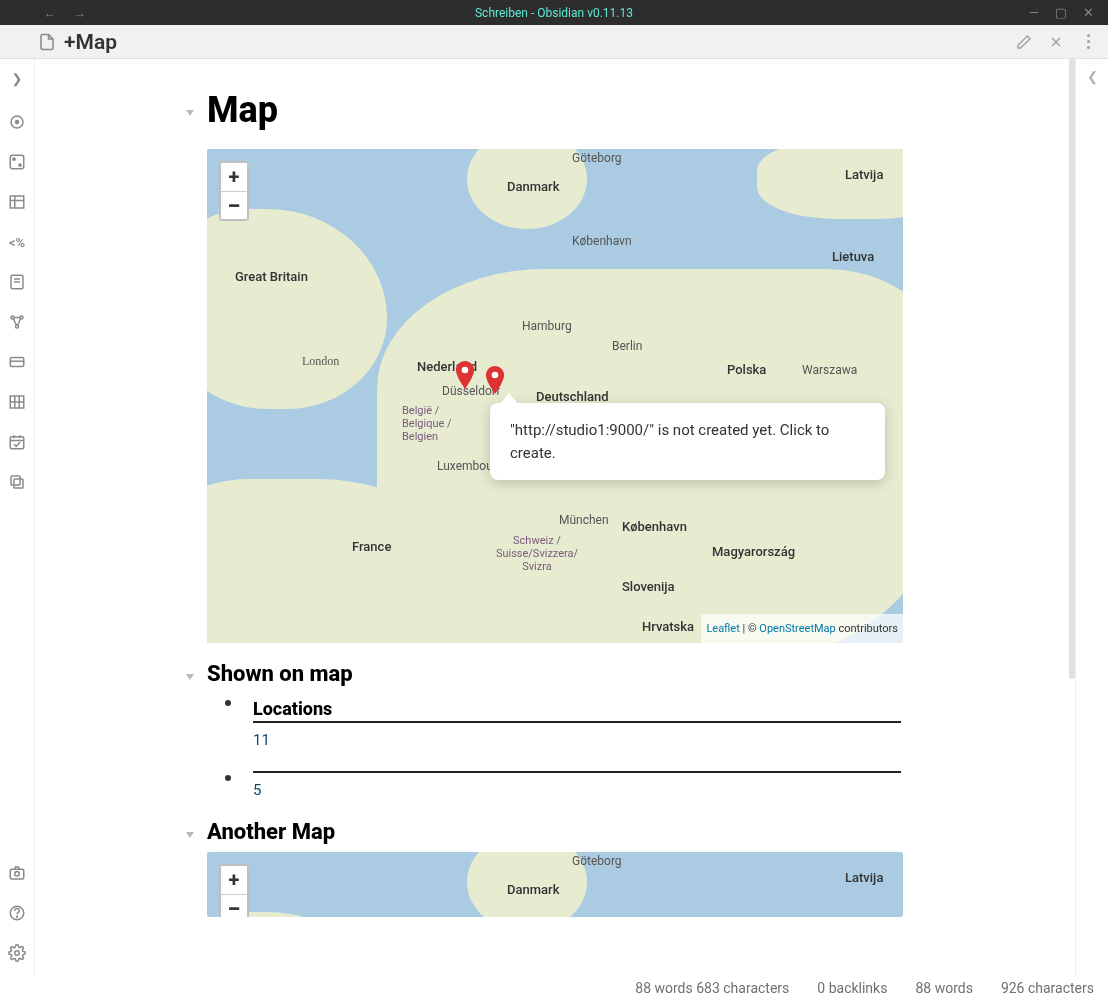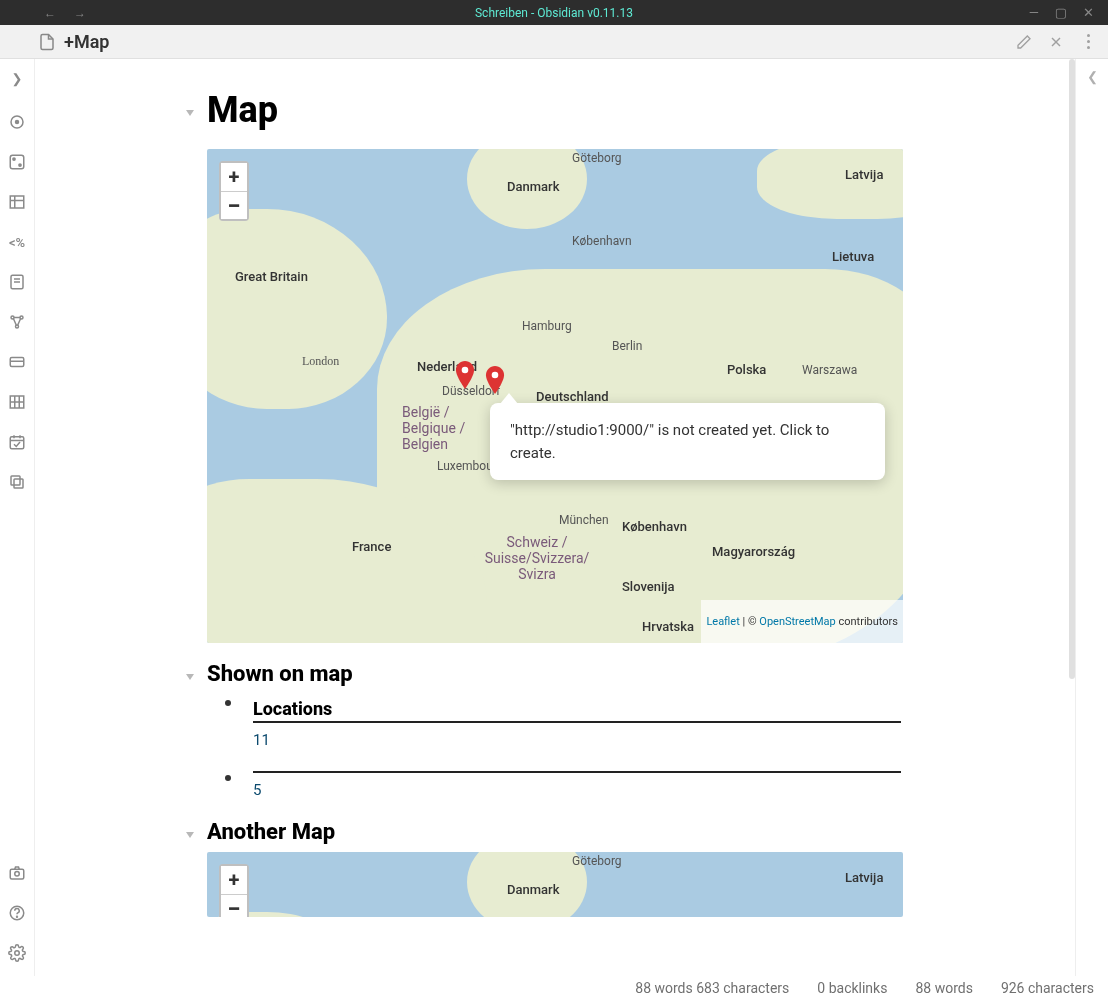--- a/index.html
+++ b/index.html
@@ -7,21 +7,21 @@
 
 .titlebar { height:25px; background:#2d2d2d; color:#ccc; display:flex; align-items:center; justify-content:space-between; font-size:12px; position:relative; }
 .titlebar .nav { display:flex; gap:18px; padding-left:44px; color:#888; }
 .titlebar .nav span { cursor:default; }
 .titlebar .title { position:absolute; left:50%; transform:translateX(-50%); color:#5eead4; }
 .titlebar .winctrl { display:flex; gap:16px; padding-right:14px; color:#888; font-size:13px; }
 
 .header { height:34px; background:#f1f1f1; border-bottom:1px solid #e0e0e0; display:flex; align-items:center; justify-content:space-between; padding-left:38px; padding-right:12px; }
 .header .left { display:flex; align-items:center; gap:8px; color:#555; }
 .header .doc-icon { width:18px; height:18px; color:#888; }
-.header .tab-title { font-size:18px; font-weight:600; color:#333; }
+.header .tab-title { font-size:21px; font-weight:600; color:#333; }
 .header .right { display:flex; align-items:center; gap:16px; color:#a0a0a0; }
 .header .right svg, .header .right .dots { width:16px; height:16px; cursor:pointer; }
 .dots { display:flex; flex-direction:column; gap:3px; align-items:center; justify-content:center;}
 .dots i { width:3px; height:3px; border-radius:50%; background:#a0a0a0; }
 
 .body { flex:1; display:flex; overflow:hidden; }
 
 .ribbon { width:34px; background:#fff; display:flex; flex-direction:column; justify-content:space-between; padding:10px 0 14px 0; align-items:center; }
 .ribbon .rgroup { display:flex; flex-direction:column; gap:22px; align-items:center; }
 .ribbon .ricon { width:18px; height:18px; color:#8a8a8a; display:flex; align-items:center; justify-content:center; }
@@ -36,25 +36,25 @@
 .h2 { font-size:22px; font-weight:800; margin:18px 0 8px 0; position:relative;}
 .h3 { font-size:18px; font-weight:800; margin:4px 0 2px 0;}
 .fold { position:absolute; left:-20px; top:0.55em; width:0; height:0; border-left:6px solid #b8b8b8; border-top:4px solid transparent; border-bottom:4px solid transparent; transform:rotate(90deg); cursor:pointer;}
 
 .map { width:100%; height:494px; background:#aacbe2; position:relative; overflow:hidden; border-radius:2px; }
 .map.small { height:65px; }
 .land { position:absolute; background:#e7ecd1; }
 .zoom { position:absolute; left:12px; top:12px; width:30px; background:#fff; border:2px solid rgba(0,0,0,.25); border-radius:4px; display:flex; flex-direction:column; }
 .zoom button { height:28px; border:none; background:#fff; font-size:20px; font-weight:700; color:#333; cursor:pointer;}
 .zoom button + button { border-top:1px solid #ccc; font-size:24px; line-height:16px;}
-.attrib { position:absolute; right:0; bottom:0; background:rgba(255,255,255,.7); font-size:11px; padding:15px 5px; color:#333;}
+.attrib { position:absolute; right:0; bottom:0; background:rgba(255,255,255,.7); font-size:11px; padding:8px 5px; color:#333;}
 .attrib a { color:#0078a8; text-decoration:none;}
 .pin { position:absolute; width:20px; height:20px; }
 .pin svg { width:20px; height:28px; }
-.maplabel { position:absolute; font-size:14px; color:#7a5a7a; white-space:nowrap; pointer-events:none;}
+.maplabel { position:absolute; font-size:11px; color:#7a5a7a; white-space:nowrap; pointer-events:none;}
 .maplabel.city { color:#555; font-size:12px;}
 .maplabel.country { color:#333; font-weight:500; font-size:13px;}
 .popup { position:absolute; background:#fff; border-radius:8px; box-shadow:0 3px 14px rgba(0,0,0,.2); padding:16px 20px; font-size:15px; color:#333; line-height:1.5; width:395px;}
 .popup::before { content:''; position:absolute; top:-10px; left:10px; border-bottom:11px solid #fff; border-left:9px solid transparent; border-right:9px solid transparent;}
 
 ul.sections { list-style:none; margin-left:18px;}
 ul.sections li { margin-bottom:20px; }
 ul.sections li .bullet { display:inline-block; width:6px; height:6px; background:#333; border-radius:50%; margin-right:18px; vertical-align:3px;}
 ul.sections .block { display:inline-block; width:calc(100% - 30px); vertical-align:top;}
 ul.sections .rule { border-bottom:2px solid #222; margin:2px 0 8px 0;}

